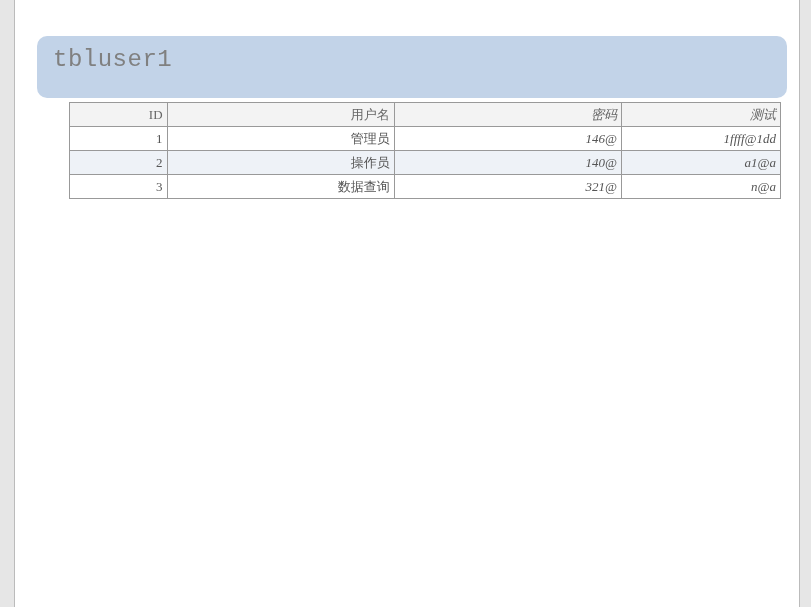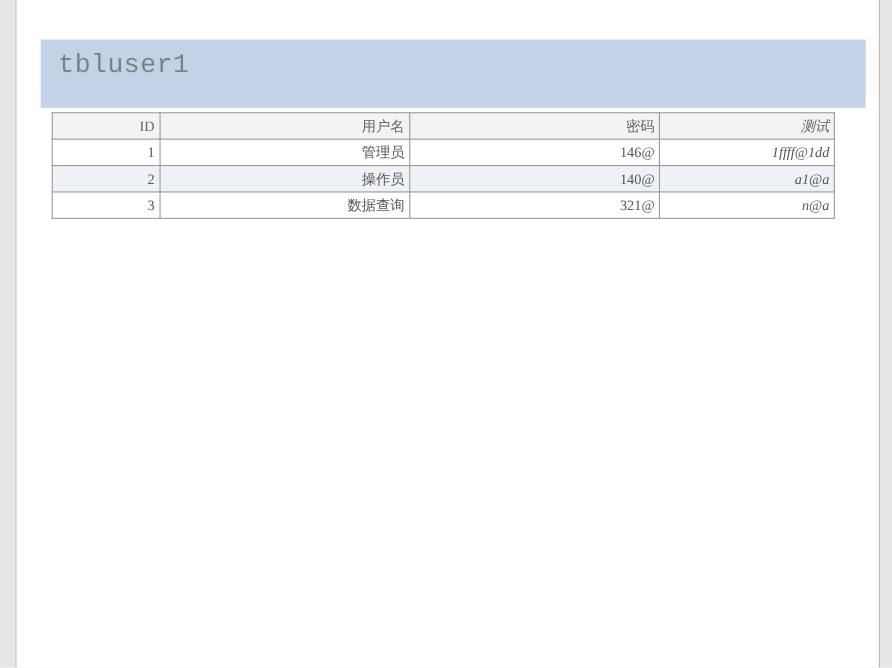--- a/index.html
+++ b/index.html
@@ -23,20 +23,21 @@
       width: 786px;
       height: 607px;
       border-left: 1px solid #bbb;
       border-right: 1px solid #bbb;
     }
     .title-bar {
       background: #c2d3e8;
       margin: 36px 12px 0 22px;
       height: 62px;
       padding: 10px 16px 4px 16px;
+      border-radius: 10px;
     }
     .title-text {
       font-family: Consolas, "Courier New", monospace;
       font-size: 24px;
       color: #808080;
       letter-spacing: 0.5px;
     }
     .data-table {
       border-collapse: collapse;
       margin: 4px 12px 0 32px;
@@ -66,36 +67,38 @@
     }
     .data-table th.col-id {
       text-align: right;
     }
     .col-user {
       width: 226px;
     }
     .col-pass {
       width: 226px;
       font-family: Consolas, "Courier New", monospace;
+      font-style: italic;
     }
     .col-test {
       width: 158px;
       font-family: Consolas, "Courier New", monospace;
       font-style: italic;
     }
     .data-table th.col-user,
     .data-table th.col-test {
       font-family: "SimSun", "宋体", serif;
     }
     .row-highlight {
       background: #eef2f7;
     }
     .content-wrap {
       position: relative;
       z-index: 1;
+      margin-left: 22px;
     }
     .watermark {
       position: absolute;
       bottom: 12px;
       left: 0;
       right: 0;
       text-align: center;
       font-family: "Microsoft YaHei", Arial, sans-serif;
       font-size: 15px;
       color: #8a8a8a;

